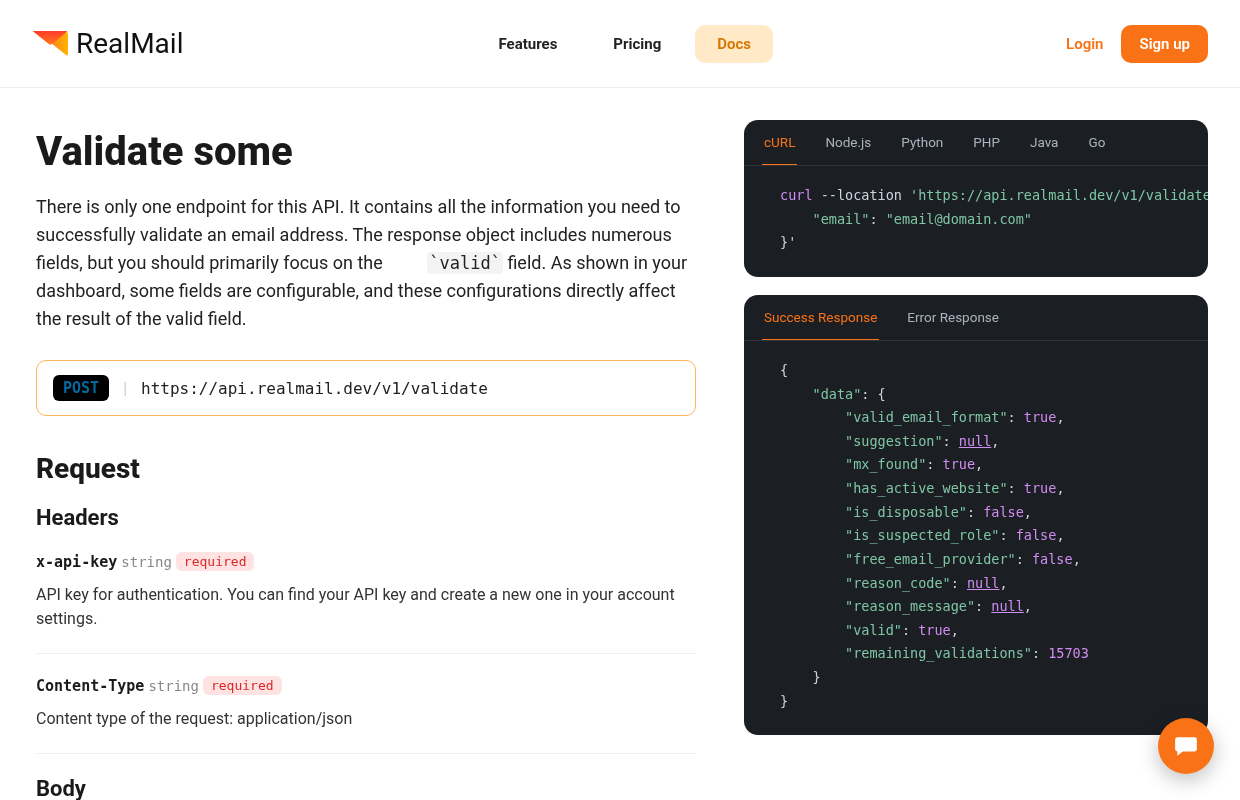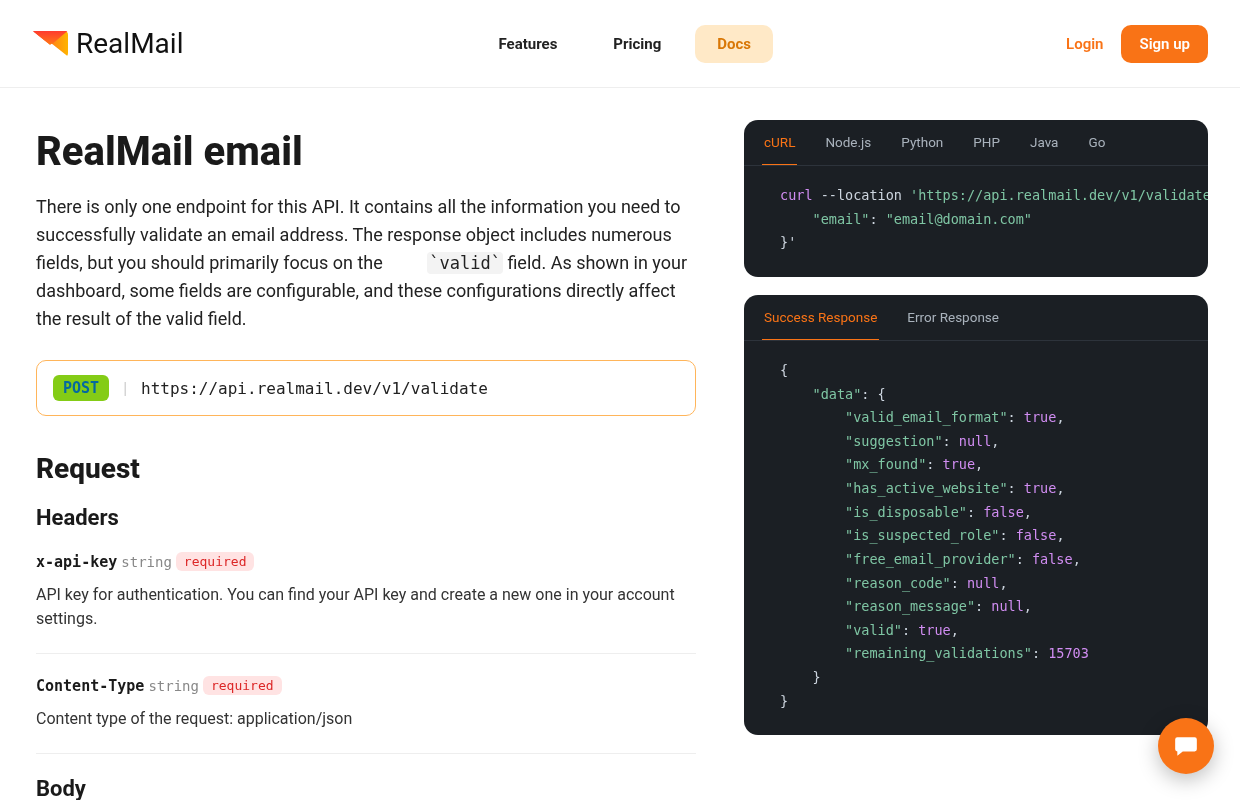--- a/index.html
+++ b/index.html
@@ -74,21 +74,21 @@
   }
 
   .endpoint-box {
     border:1px solid #ffb55a;
     border-radius:10px;
     padding:14px 16px;
     display:flex; align-items:center; gap:14px;
     margin-bottom:36px;
   }
   .method-badge {
-    background:#84cc16; color:#0369a1;
+    background:#000000; color:#0369a1;
     font-family: ui-monospace, Menlo, Consolas, monospace;
     font-weight:700; font-size:15px;
     padding:4px 10px; border-radius:6px;
   }
   .endpoint-sep { color:#ccc; }
   .endpoint-url {
     font-family: ui-monospace, Menlo, Consolas, monospace;
     font-size:16px; color:#222;
   }
 
@@ -134,21 +134,21 @@
     white-space:pre;
     overflow:hidden;
   }
   .tok-cmd   { color:#d18df2; }
   .tok-flag  { color:#cdd5df; }
   .tok-str   { color:#7fc6a4; }
   .tok-key   { color:#7fc6a4; }
   .tok-punc  { color:#cdd5df; }
   .tok-true  { color:#d18df2; }
   .tok-false { color:#d18df2; }
-  .tok-null  { color:#d18df2; }
+  .tok-null  { color:#d18df2;text-decoration:underline; }
   .tok-num   { color:#d18df2; }
 
   
   .chat-fab {
     position:fixed; right:26px; bottom:26px;
     width:56px; height:56px; border-radius:50%;
     background:#f97316; display:flex; align-items:center; justify-content:center;
     box-shadow:0 6px 20px rgba(0,0,0,.25);
   }
   .chat-fab svg { width:26px; height:26px; fill:#fff; }
@@ -167,21 +167,21 @@
     <a href="#" class="active">Docs</a>
   </nav>
   <div class="auth">
     <a href="#" class="login">Login</a>
     <a href="#" class="signup">Sign up</a>
   </div>
 </div>
 
 <div class="main">
   <div class="left">
-    <h1 class="page-title">RealMail email</h1>
+    <h1 class="page-title">Validate some</h1>
     <p class="intro">
       <span>There is only one endpoint for this API. It contains all the information you need to successfully validate an email address. The response object includes numerous fields, but you should primarily focus on the </span><code class="inline">`valid`</code><span> field. As shown in your dashboard, some fields are configurable, and these configurations directly affect the result of the valid field.</span>
     </p>
 
     <div class="endpoint-box">
       <span class="method-badge">POST</span>
       <span class="endpoint-sep">|</span>
       <span class="endpoint-url">https://api.realmail.dev/v1/validate</span>
     </div>
 

